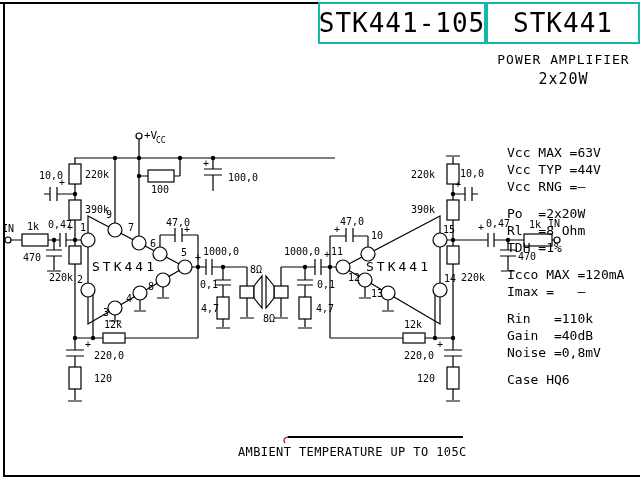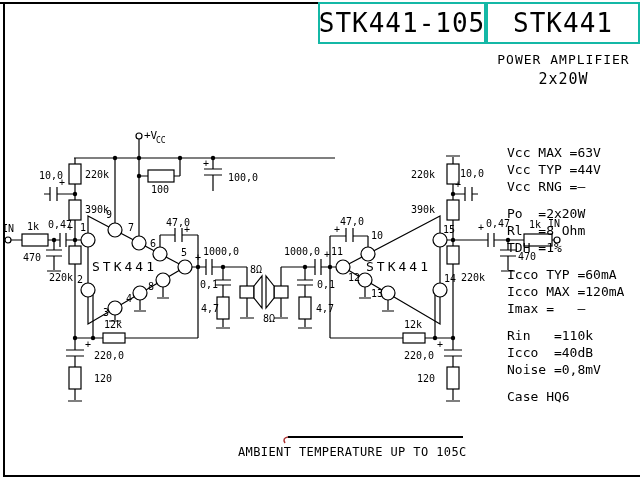--- a/index.html
+++ b/index.html
@@ -47,27 +47,26 @@
     <div class="spec-line">Vcc MAX =63V</div>
     <div class="spec-line">Vcc TYP =44V</div>
     <div class="spec-line">Vcc RNG =–</div>
   </div>
   <div class="spec-group">
     <div class="spec-line">Po  =2x20W</div>
     <div class="spec-line">Rl  =8 Ohm</div>
     <div class="spec-line">TDH =1%</div>
   </div>
   <div class="spec-group">
-    <div class="spec-line">Icco TYP =60mA</div>
     <div class="spec-line">Icco MAX =120mA</div>
     <div class="spec-line">Imax =   –</div>
   </div>
   <div class="spec-group">
     <div class="spec-line">Rin   =110k</div>
-    <div class="spec-line">Icco  =40dB</div>
+    <div class="spec-line">Gain  =40dB</div>
     <div class="spec-line">Noise =0,8mV</div>
   </div>
   <div class="spec-group">
     <div class="spec-line">Case HQ6</div>
   </div>
 </div>
 
 <div class="abs border" style="left:288px;top:436px;width:175px;height:2px;"></div>
 <div class="abs note-text" style="left:238px;top:445px;">AMBIENT TEMPERATURE UP TO 105C</div>
 

